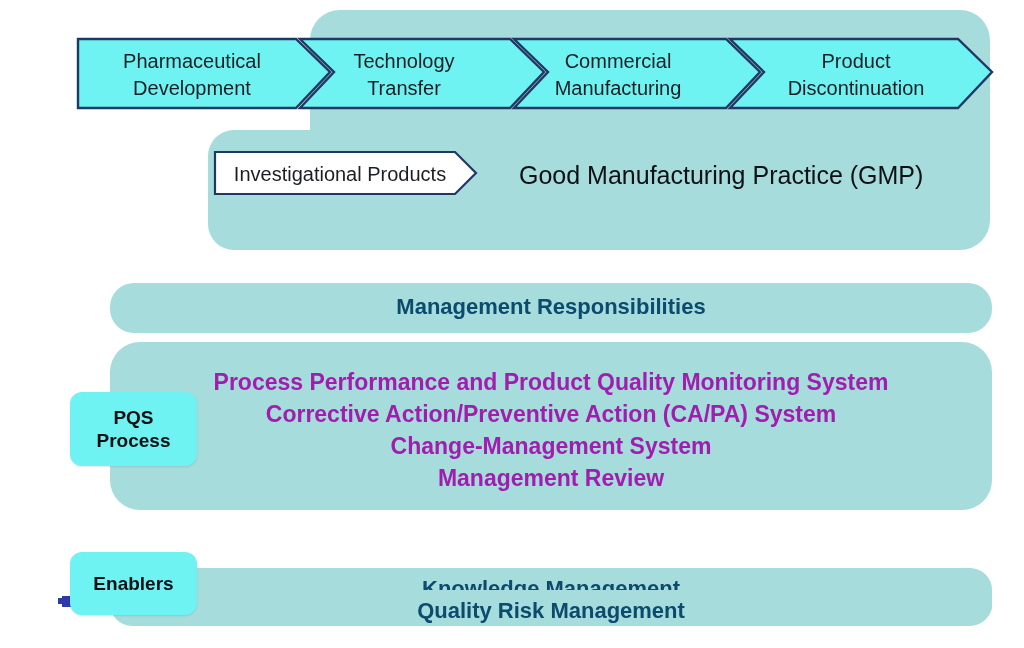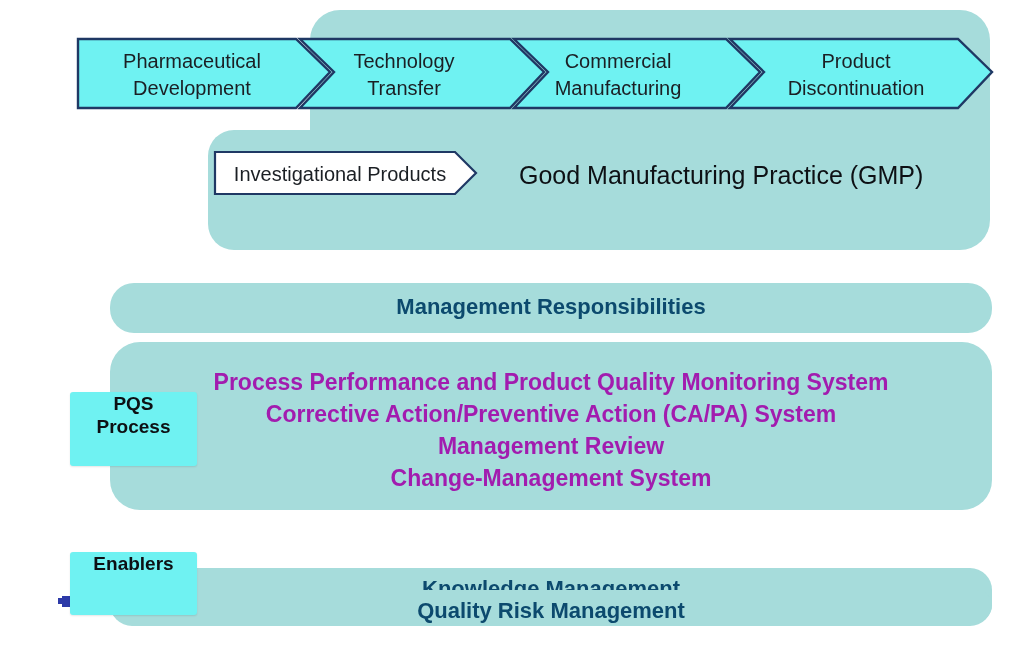--- a/index.html
+++ b/index.html
@@ -103,28 +103,28 @@
     font-weight: normal;
     font-size: 25px;
     white-space: nowrap;
     line-height: 40px;
     margin-left: 36px;
   }
 
   
   .side-tag {
     background: #6ff2f2;
-    border-radius: 3px;
+    border-radius: 12px;
     color: #0d1014;
     font-weight: bold;
     font-size: 19px;
     line-height: 23px;
     text-align: center;
     display: flex;
-    align-items: flex-start;
+    align-items: center;
     justify-content: center;
     box-shadow: 0 1px 2px rgba(0,0,0,0.10);
   }
   .tag-pqs {
     left: 70px; top: 392px;
     width: 127px; height: 74px;
   }
   .tag-enablers {
     left: 70px; top: 552px;
     width: 127px; height: 63px;
@@ -173,22 +173,22 @@
   <div class="abs teal-panel gmp-panel-left"></div>
 
   <div class="abs band band-mgmt">
     <div class="band-label">Management Responsibilities</div>
   </div>
 
   <div class="abs band band-pqs">
     <div class="pqs-list">
       <div>Process Performance and Product Quality Monitoring System</div>
       <div>Corrective Action/Preventive Action (CA/PA) System</div>
+      <div>Change-Management System</div>
       <div>Management Review</div>
-      <div>Change-Management System</div>
     </div>
   </div>
 
   <div class="abs band band-know">
     <div class="band-label">Knowledge Management</div>
   </div>
   <div class="abs band band-qrm">
     <div class="band-label">Quality Risk Management</div>
   </div>
 

